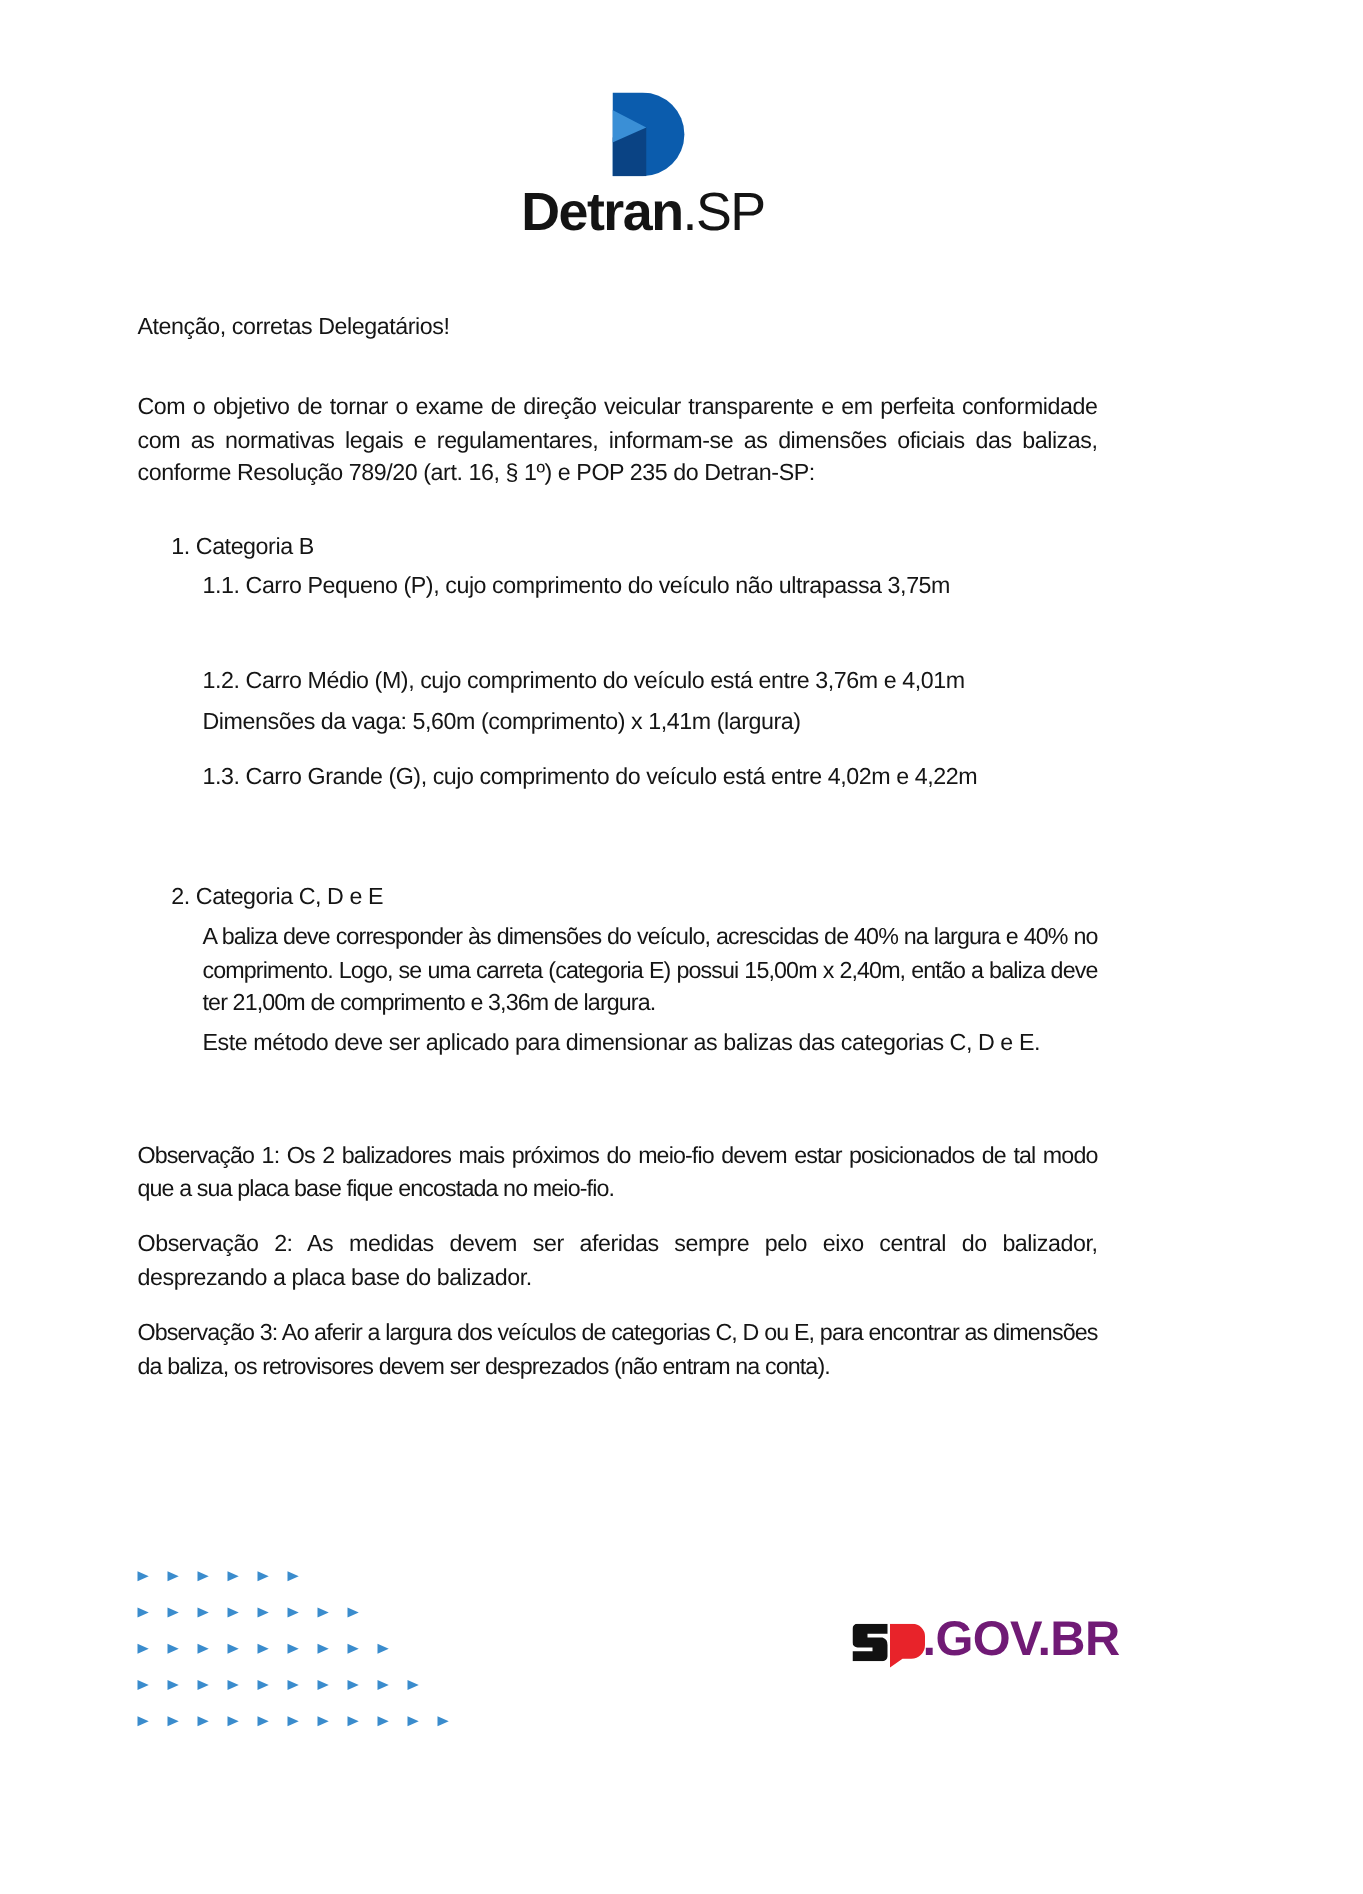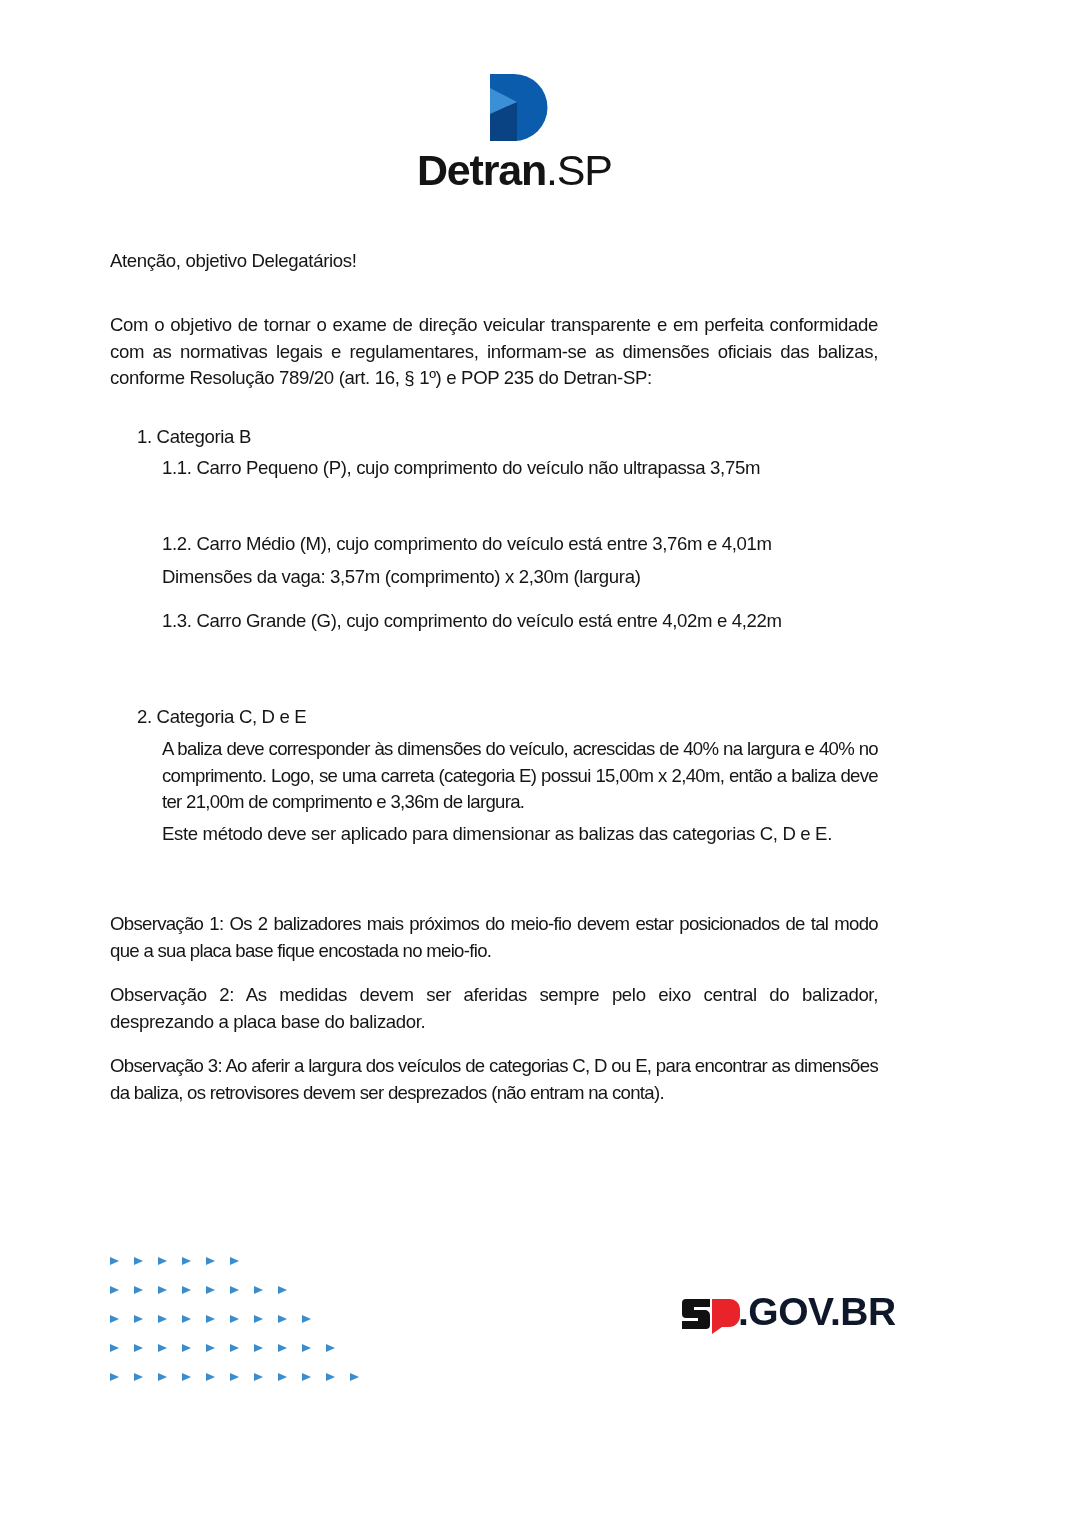--- a/index.html
+++ b/index.html
@@ -105,50 +105,50 @@
     .spgov-s { left: 0; }
     .spgov-p { left: 30px; }
     .spgov-text {
       position: absolute;
       left: 56px;
       top: -3px;
       font-size: 39px;
       font-weight: bold;
       letter-spacing: -0.5px;
       line-height: 40px;
-      color: #0f172a;
+      color: #701a75;
       white-space: nowrap;
     }
   </style>
 </head>
 <body>
 
 <div class="page">
 
   <div class="detran-logo">
     <svg class="detran-mark" viewBox="0 0 58 67">
       <path d="M0 0 H24 A33.5 33.5 0 0 1 24 67 H0 Z" fill="#0b5cad"></path>
       <path d="M0 36 L27 28 L27 67 H0 Z" fill="#0a4384"></path>
       <path d="M0 14 L27 28 L0 40 Z" fill="#3a8fd6"></path>
     </svg>
     <div class="detran-wordmark">
       <span class="bold">Detran</span><span class="reg">.SP</span>
     </div>
   </div>
 
-  <div class="txt block" style="top:248px;">Atenção, objetivo Delegatários!</div>
+  <div class="txt block" style="top:248px;">Atenção, corretas Delegatários!</div>
 
   <div class="txt block" style="top:312px;">Com o objetivo de tornar o exame de direção veicular transparente e em perfeita conformidade com as normativas legais e regulamentares, informam-se as dimensões oficiais das balizas, conforme Resolução 789/20 (art. 16, § 1º) e POP 235 do Detran-SP:</div>
 
   <div class="txt lvl1" style="top:424px;">1. Categoria B</div>
 
   <div class="txt lvl2" style="top:455px;">1.1. Carro Pequeno (P), cujo comprimento do veículo não ultrapassa 3,75m</div>
 
   <div class="txt lvl2" style="top:531px;">1.2. Carro Médio (M), cujo comprimento do veículo está entre 3,76m e 4,01m</div>
-  <div class="txt lvl2" style="top:564px;">Dimensões da vaga: 3,57m (comprimento) x 2,30m (largura)</div>
+  <div class="txt lvl2" style="top:564px;">Dimensões da vaga: 5,60m (comprimento) x 1,41m (largura)</div>
 
   <div class="txt lvl2" style="top:608px;">1.3. Carro Grande (G), cujo comprimento do veículo está entre 4,02m e 4,22m</div>
 
   <div class="txt lvl1" style="top:704px;">2. Categoria C, D e E</div>
   <div class="txt lvl2 justify tight" style="top:736px;">A baliza deve corresponder às dimensões do veículo, acrescidas de 40% na largura e 40% no comprimento. Logo, se uma carreta (categoria E) possui 15,00m x 2,40m, então a baliza deve ter 21,00m de comprimento e 3,36m de largura.</div>
   <div class="txt lvl2 justify" style="top:821px;">Este método deve ser aplicado para dimensionar as balizas das categorias C, D e E.</div>
 
   <div class="txt block tight" style="top:911px;">Observação 1: Os 2 balizadores mais próximos do meio-fio devem estar posicionados de tal modo que a sua placa base fique encostada no meio-fio.</div>
   <div class="txt block" style="top:982px;">Observação 2: As medidas devem ser aferidas sempre pelo eixo central do balizador, desprezando a placa base do balizador.</div>
   <div class="txt block tight" style="top:1053px;">Observação 3: Ao aferir a largura dos veículos de categorias C, D ou E, para encontrar as dimensões da baliza, os retrovisores devem ser desprezados (não entram na conta).</div>

